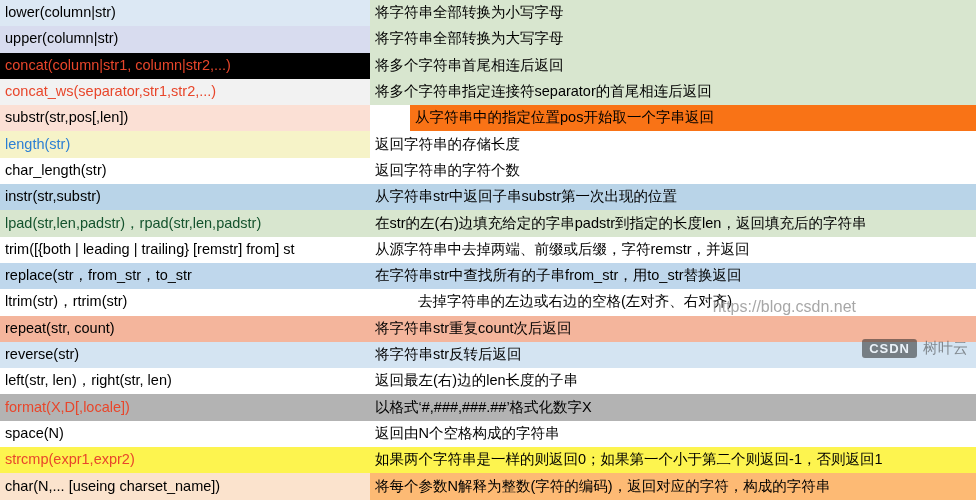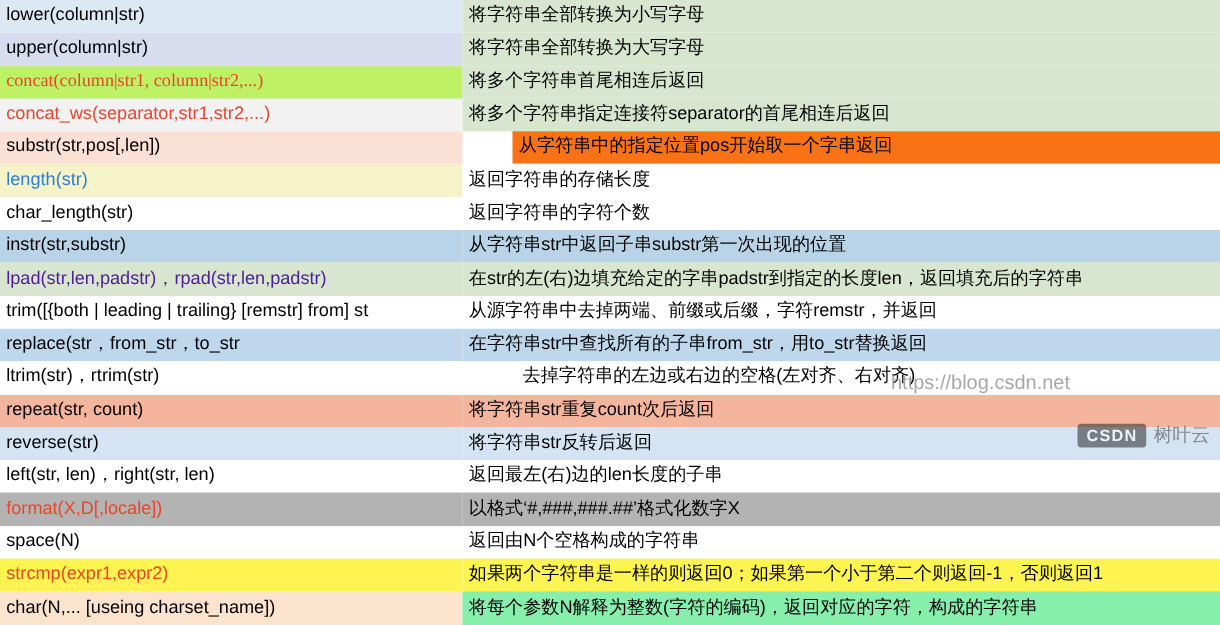--- a/index.html
+++ b/index.html
@@ -86,21 +86,21 @@
   <div id="rows-container">
       <div class="row">
         <div class="cell func" style="background: rgb(220, 232, 244); color: rgb(0, 0, 0);">lower(column|str)</div>
         <div class="cell desc" style="background: rgb(216, 230, 207);">将字符串全部转换为小写字母</div>
       </div>
       <div class="row">
         <div class="cell func" style="background: rgb(216, 220, 239); color: rgb(0, 0, 0);">upper(column|str)</div>
         <div class="cell desc" style="background: rgb(216, 230, 207);">将字符串全部转换为大写字母</div>
       </div>
       <div class="row">
-        <div class="cell func" style="background: #bef264; color: rgb(232, 70, 43); font-family: Liberation Serif, serif;">concat(column|str1, column|str2,...)</div>
+        <div class="cell func" style="background: #000000; color: rgb(232, 70, 43);">concat(column|str1, column|str2,...)</div>
         <div class="cell desc" style="background: rgb(216, 230, 207);">将多个字符串首尾相连后返回</div>
       </div>
       <div class="row">
         <div class="cell func" style="background: rgb(242, 242, 242); color: rgb(232, 70, 43);">concat_ws(separator,str1,str2,...)</div>
         <div class="cell desc" style="background: rgb(216, 230, 207);">将多个字符串指定连接符separator的首尾相连后返回</div>
       </div>
       <div class="row">
         <div class="cell func" style="background: rgb(251, 224, 213); color: rgb(0, 0, 0);">substr(str,pos[,len])</div>
         <div class="cell desc" style="background: #f97316; margin-left: 40px;">从字符串中的指定位置pos开始取一个字串返回</div>
       </div>
@@ -110,21 +110,21 @@
       </div>
       <div class="row">
         <div class="cell func" style="background: rgb(255, 255, 255); color: rgb(0, 0, 0);">char_length(str)</div>
         <div class="cell desc" style="background: rgb(255, 255, 255);">返回字符串的字符个数</div>
       </div>
       <div class="row">
         <div class="cell func" style="background: rgb(185, 212, 232); color: rgb(0, 0, 0);">instr(str,substr)</div>
         <div class="cell desc" style="background: rgb(185, 212, 232);">从字符串str中返回子串substr第一次出现的位置</div>
       </div>
       <div class="row">
-        <div class="cell func" style="background: rgb(216, 230, 207); color: #4c1d95;">lpad(str,len,padstr)，rpad(str,len,padstr)</div>
+        <div class="cell func" style="background: rgb(216, 230, 207); color: #14532d;">lpad(str,len,padstr)，rpad(str,len,padstr)</div>
         <div class="cell desc" style="background: rgb(216, 230, 207);">在str的左(右)边填充给定的字串padstr到指定的长度len，返回填充后的字符串</div>
       </div>
       <div class="row">
         <div class="cell func" style="background: rgb(255, 255, 255); color: rgb(0, 0, 0);">trim([{both | leading | trailing} [remstr] from] st</div>
         <div class="cell desc" style="background: rgb(255, 255, 255);">从源字符串中去掉两端、前缀或后缀，字符remstr，并返回</div>
       </div>
       <div class="row">
         <div class="cell func" style="background: rgb(191, 215, 236); color: rgb(0, 0, 0);">replace(str，from_str，to_str</div>
         <div class="cell desc" style="background: rgb(191, 215, 236);">在字符串str中查找所有的子串from_str，用to_str替换返回</div>
       </div>
@@ -151,21 +151,21 @@
       <div class="row">
         <div class="cell func" style="background: rgb(255, 255, 255); color: rgb(0, 0, 0);">space(N)</div>
         <div class="cell desc" style="background: rgb(255, 255, 255);">返回由N个空格构成的字符串</div>
       </div>
       <div class="row">
         <div class="cell func" style="background: rgb(253, 244, 79); color: rgb(232, 70, 43);">strcmp(expr1,expr2)</div>
         <div class="cell desc" style="background: rgb(253, 244, 79);">如果两个字符串是一样的则返回0；如果第一个小于第二个则返回-1，否则返回1</div>
       </div>
       <div class="row">
         <div class="cell func" style="background: rgb(251, 227, 205); color: rgb(0, 0, 0);">char(N,... [useing  charset_name])</div>
-        <div class="cell desc" style="background: #86efac;">将每个参数N解释为整数(字符的编码)，返回对应的字符，构成的字符串</div>
+        <div class="cell desc" style="background: #fdba74;">将每个参数N解释为整数(字符的编码)，返回对应的字符，构成的字符串</div>
       </div>
     </div>
 
   <div class="wm-big">https://blog.csdn.net</div>
 
   <div class="watermark">
     <span class="wm-badge">CSDN</span>
     <span class="wm-text">树叶云</span>
   </div>
 </div>

